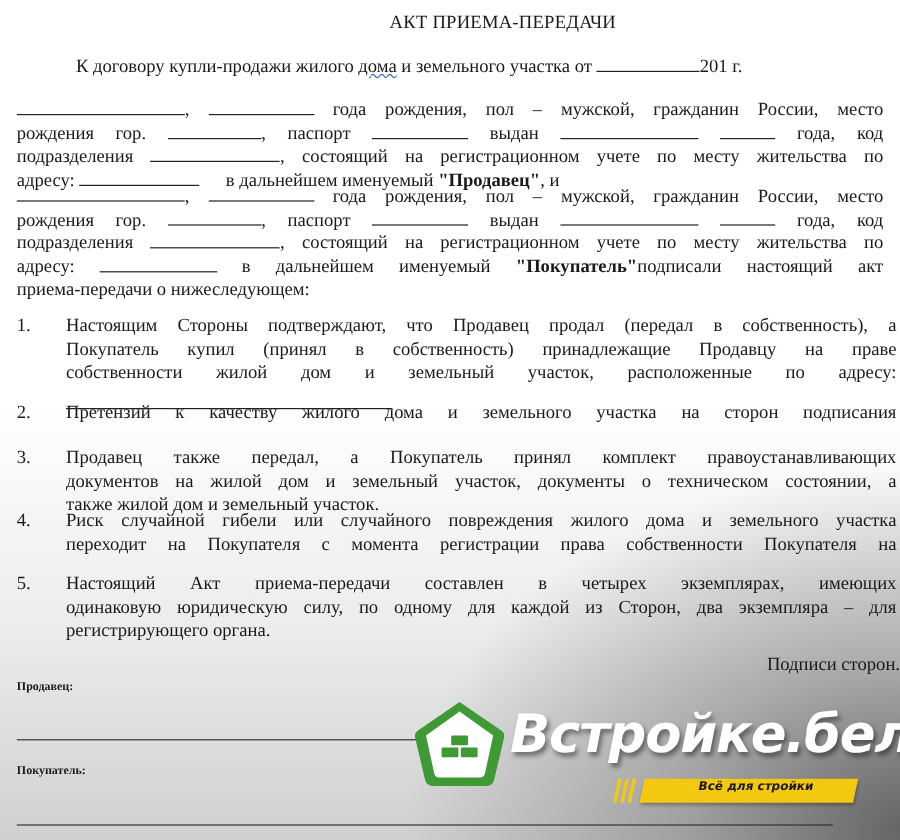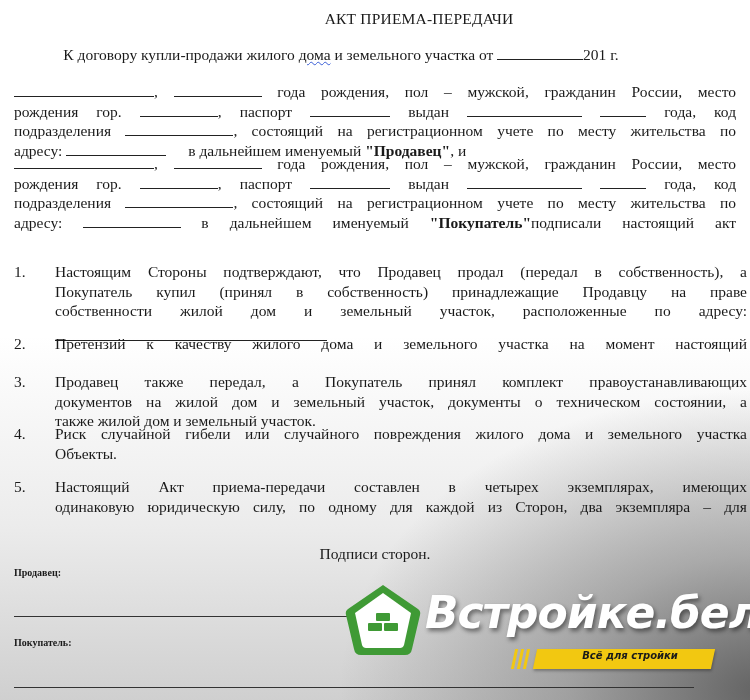--- a/index.html
+++ b/index.html
@@ -32,21 +32,21 @@
   .para .line { display: block; text-align: justify; text-align-last: justify; white-space: nowrap; }
   .para .line.last { text-align-last: left; }
   .blank { display: inline-block; border-bottom: 1px solid #222; height: 13px; vertical-align: baseline; }
   .sq { text-decoration: underline wavy #3a5fd6; text-decoration-thickness: 1px; }
   b { font-weight: bold; }
   .item { position: absolute; left: 14px; width: 722px; font-size: 15.5px; line-height: 19.5px; }
   .item .num { position: absolute; left: 0; top: 0; width: 30px; }
   .item .body { position: absolute; left: 41px; width: 692px; }
   .item .line { display: block; white-space: nowrap; text-align: justify; text-align-last: justify; }
   .item .line.last { text-align-last: left; }
-  .sign-title { position: absolute; top: 545px; left: 0; width: 750px; text-align: center; font-size: 15.5px; }
+  .sign-title { position: absolute; top: 545px; left: 0; width: 750px; text-align: right; font-size: 15.5px; }
   .sign-label { position: absolute; left: 14px; font-size: 10px; font-weight: bold; }
   .sign-line { position: absolute; left: 14px; height: 0; border-top: 1.5px solid #333; }
   .logo { position: absolute; left: 345px; top: 583px; width: 380px; height: 95px; z-index: 3; }
   .pentagon { position: absolute; left: 0; top: 0; width: 76px; height: 76px; }
   .brand {
     position: absolute; left: 80px; top: 4px;
     font-family: "DejaVu Sans", "Liberation Sans", sans-serif; font-weight: bold; font-style: italic;
     font-size: 44px; color: #ffffff; letter-spacing: -1px;
     text-shadow: 2px 3px 4px rgba(0,0,0,0.45);
     white-space: nowrap;
@@ -82,61 +82,63 @@
     <span class="line"><span>рождения гор.</span> <span class="blank" style="width:78px"></span><span>, паспорт</span> <span class="blank" style="width:80px"></span> <span>выдан</span> <span class="blank" style="width:115px"></span> <span class="blank" style="width:46px"></span> <span>года, код</span></span>
     <span class="line"><span>подразделения</span> <span class="blank" style="width:108px"></span><span>, состоящий на регистрационном учете по месту жительства по</span></span>
     <span class="line last"><span>адресу:</span> <span class="blank" style="width:100px"></span><span class="sq" style="display:inline-block;width:22px;height:10px"></span><span>в дальнейшем именуемый </span><b>"Продавец"</b><span>, и</span></span>
   </div>
 
   <div class="para" style="top:154px">
     <span class="line"><span class="blank" style="width:140px"></span>, <span class="blank" style="width:88px"></span><span> года рождения, пол – мужской, гражданин России, место</span></span>
     <span class="line"><span>рождения гор.</span> <span class="blank" style="width:78px"></span><span>, паспорт</span> <span class="blank" style="width:80px"></span> <span>выдан</span> <span class="blank" style="width:115px"></span> <span class="blank" style="width:46px"></span> <span>года, код</span></span>
     <span class="line"><span>подразделения</span> <span class="blank" style="width:108px"></span><span>, состоящий на регистрационном учете по месту жительства по</span></span>
     <span class="line"><span>адресу:</span> <span class="blank" style="width:98px"></span><span class="sq" style="display:inline-block;width:20px;height:10px"></span><span>в дальнейшем именуемый </span><b>"Покупатель"</b><span>подписали настоящий акт</span></span>
+    <span class="line last">приема-передачи о нижеследующем:</span>
   </div>
 
   <div class="item" style="top:262px">
     <span class="num">1.</span>
     <div class="body">
       <span class="line">Настоящим Стороны подтверждают, что Продавец продал  (передал в собственность), а</span>
       <span class="line">Покупатель купил (принял в собственность) принадлежащие Продавцу  на праве</span>
       <span class="line">собственности жилой дом  и земельный участок, расположенные по адресу:</span>
       <span class="blank" style="width:272px;margin-top:6px"></span>
     </div>
   </div>
 
   <div class="item" style="top:334px">
     <span class="num">2.</span>
     <div class="body">
-      <span class="line">Претензий к качеству жилого дома и земельного участка на момент настоящий</span>
+      <span class="line">Претензий к качеству жилого дома и земельного участка на сторон подписания</span>
     </div>
   </div>
 
   <div class="item" style="top:372px">
     <span class="num">3.</span>
     <div class="body">
       <span class="line">Продавец также передал, а Покупатель принял комплект правоустанавливающих</span>
       <span class="line">документов на жилой дом и земельный участок, документы о техническом состоянии, а</span>
       <span class="line last">также жилой дом и земельный участок.</span>
     </div>
   </div>
 
   <div class="item" style="top:424px">
     <span class="num">4.</span>
     <div class="body">
       <span class="line">Риск случайной гибели или случайного повреждения жилого дома и земельного участка</span>
-      <span class="line last">Объекты.</span>
+      <span class="line">переходит на Покупателя с момента регистрации права собственности Покупателя на</span>
     </div>
   </div>
 
   <div class="item" style="top:477px">
     <span class="num">5.</span>
     <div class="body">
       <span class="line">Настоящий Акт приема-передачи составлен в  четырех экземплярах, имеющих</span>
       <span class="line">одинаковую юридическую силу, по одному для каждой из Сторон, два экземпляра – для</span>
+      <span class="line last">регистрирующего органа.</span>
     </div>
   </div>
 
   <div class="sign-title">Подписи сторон.</div>
 
   <div class="sign-label" style="top:567px">Продавец:</div>
   <div class="sign-line" style="top:616px;width:345px"></div>
 
   <div class="sign-label" style="top:637px">Покупатель:</div>
   <div class="sign-line" style="top:687px;width:680px"></div>

